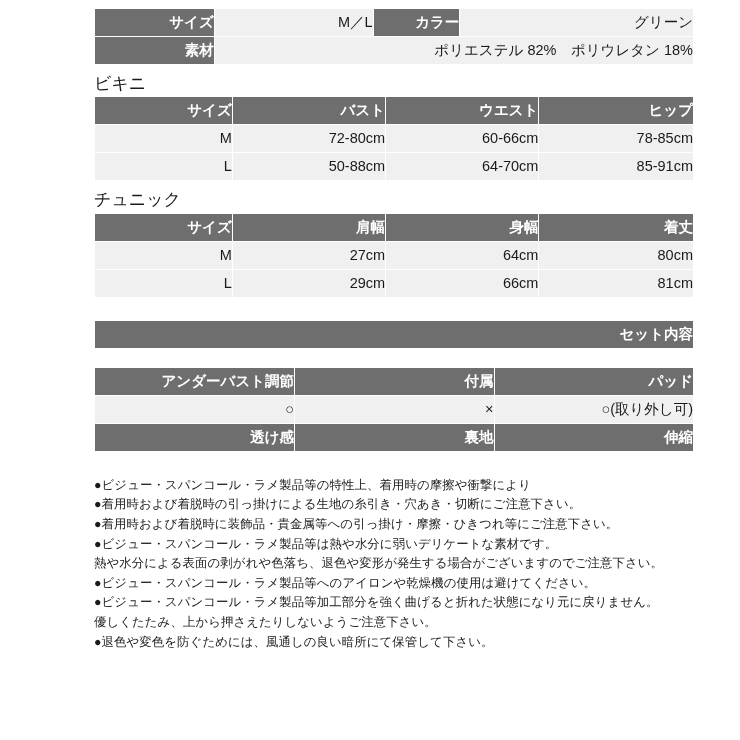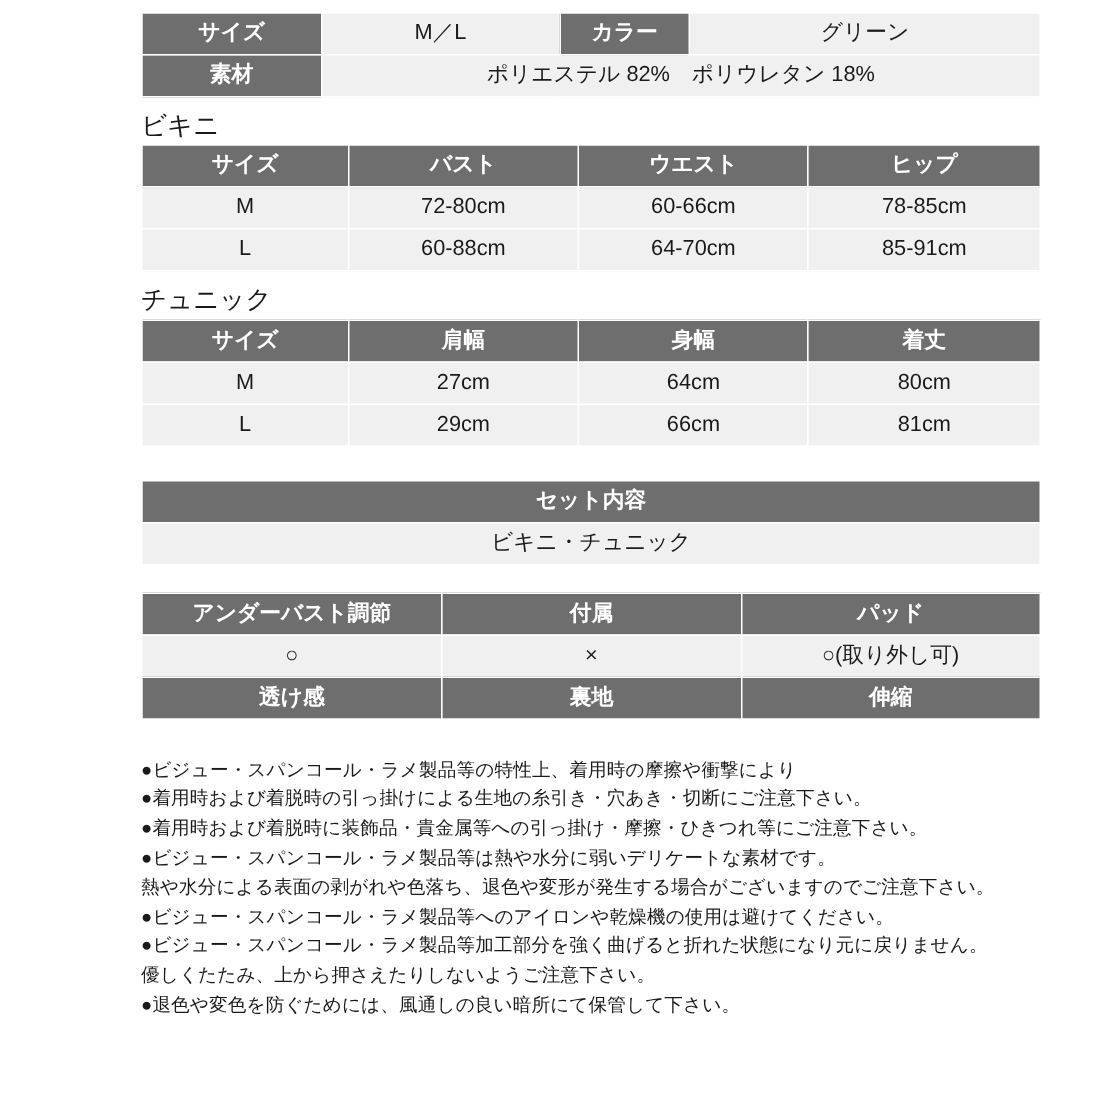--- a/index.html
+++ b/index.html
@@ -21,21 +21,21 @@
     box-sizing: border-box;
     padding: 8px 46px 0 94px;
   }
   table {
     border-collapse: collapse;
     width: 100%;
     table-layout: fixed;
   }
   td, th {
     border: 1px solid #ffffff;
-    text-align: center;
+    text-align: right;
     vertical-align: middle;
     font-size: 14.5px;
     font-weight: normal;
     padding: 0;
     height: 27px;
     line-height: 1.2;
   }
   .hdr {
     background: #6e6e6e;
     color: #ffffff;
@@ -106,21 +106,21 @@
         <td class="hdr">ヒップ</td>
       </tr>
       <tr>
         <td class="cell">M</td>
         <td class="cell">72-80cm</td>
         <td class="cell">60-66cm</td>
         <td class="cell">78-85cm</td>
       </tr>
       <tr>
         <td class="cell">L</td>
-        <td class="cell">60-88cm</td>
+        <td class="cell">50-88cm</td>
         <td class="cell">64-70cm</td>
         <td class="cell">85-91cm</td>
       </tr>
     </tbody>
   </table>
 
   <div class="sec-label">チュニック</div>
 
   <table>
     <colgroup>
@@ -150,23 +150,20 @@
       </tr>
     </tbody>
   </table>
 
   <div class="spacer-22"></div>
 
   <table>
     <tbody>
       <tr>
         <td class="hdr">セット内容</td>
-      </tr>
-      <tr>
-        <td class="cell">ビキニ・チュニック</td>
       </tr>
     </tbody>
   </table>
 
   <div class="spacer-18"></div>
 
   <table>
     <colgroup>
       <col style="width:33.4%">
         <col style="width:33.3%">

